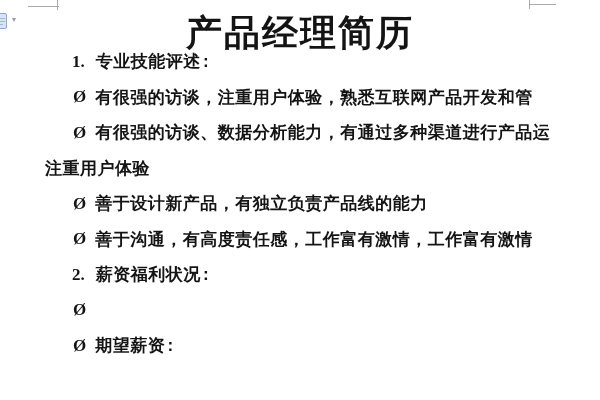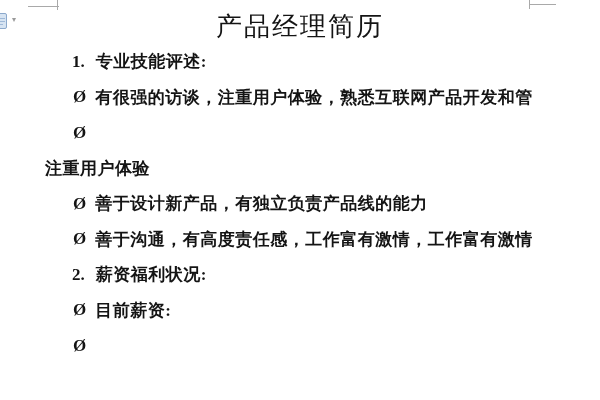--- a/index.html
+++ b/index.html
@@ -40,40 +40,40 @@
   .paste-arrow{
     position:absolute;left:19px;top:4px;
     font-size:8px;line-height:8px;color:#9a9a9a;
     font-family:"DejaVu Sans",sans-serif;
   }
 
   
   .doc-title{
     position:absolute;left:0;top:9px;width:600px;
     text-align:center;
-    font-size:26px;font-weight:normal;
+    font-size:36px;font-weight:bold;
     letter-spacing:2px;
     color:var(--text-color);
   }
   .doc-body{
     position:absolute;left:45px;top:44px;width:500px;
   }
   .line{
     display:flex;align-items:center;
     height:35.5px;
     font-size:17px;font-weight:bold;
     white-space:nowrap;
   }
   .line.numbered{padding-left:27px;}
   .line.bullet{padding-left:28px;}
   .line.continuation{padding-left:0;}
   .line .marker{flex:0 0 auto;}
   .line.numbered .marker{margin-right:11px;}
   .line.bullet .marker{margin-right:9px;}
-  .line .txt{flex:0 0 auto;letter-spacing:0.5px;}
+  .line .txt{flex:0 0 auto;letter-spacing:0.5px;font-family:Liberation Mono, monospace;}
 </style>
 </head>
 <body>
 
 <div class="mark mark-left-h"></div>
 <div class="mark mark-left-v"></div>
 <div class="mark mark-right-h"></div>
 <div class="mark mark-right-v"></div>
 
 <div class="paste-btn">
@@ -91,36 +91,37 @@
     <div class="line numbered">
       <span class="marker">1.</span>
       <span class="txt">专业技能评述:</span>
     </div>
     <div class="line bullet">
       <span class="marker">Ø</span>
       <span class="txt">有很强的访谈，注重用户体验，熟悉互联网产品开发和管</span>
     </div>
     <div class="line bullet">
       <span class="marker">Ø</span>
+      <span class="txt">有很强的访谈、数据分析能力，有通过多种渠道进行产品运</span>
     </div>
     <div class="line continuation">
       <span class="txt">注重用户体验</span>
     </div>
     <div class="line bullet">
       <span class="marker">Ø</span>
       <span class="txt">善于设计新产品，有独立负责产品线的能力</span>
     </div>
     <div class="line bullet">
       <span class="marker">Ø</span>
       <span class="txt">善于沟通，有高度责任感，工作富有激情，工作富有激情</span>
     </div>
     <div class="line numbered">
       <span class="marker">2.</span>
       <span class="txt">薪资福利状况:</span>
     </div>
     <div class="line bullet">
       <span class="marker">Ø</span>
-      <span class="txt">目前薪资:</span>
     </div>
     <div class="line bullet">
       <span class="marker">Ø</span>
+      <span class="txt">期望薪资:</span>
     </div>
   </div>
 
 </body></html>

